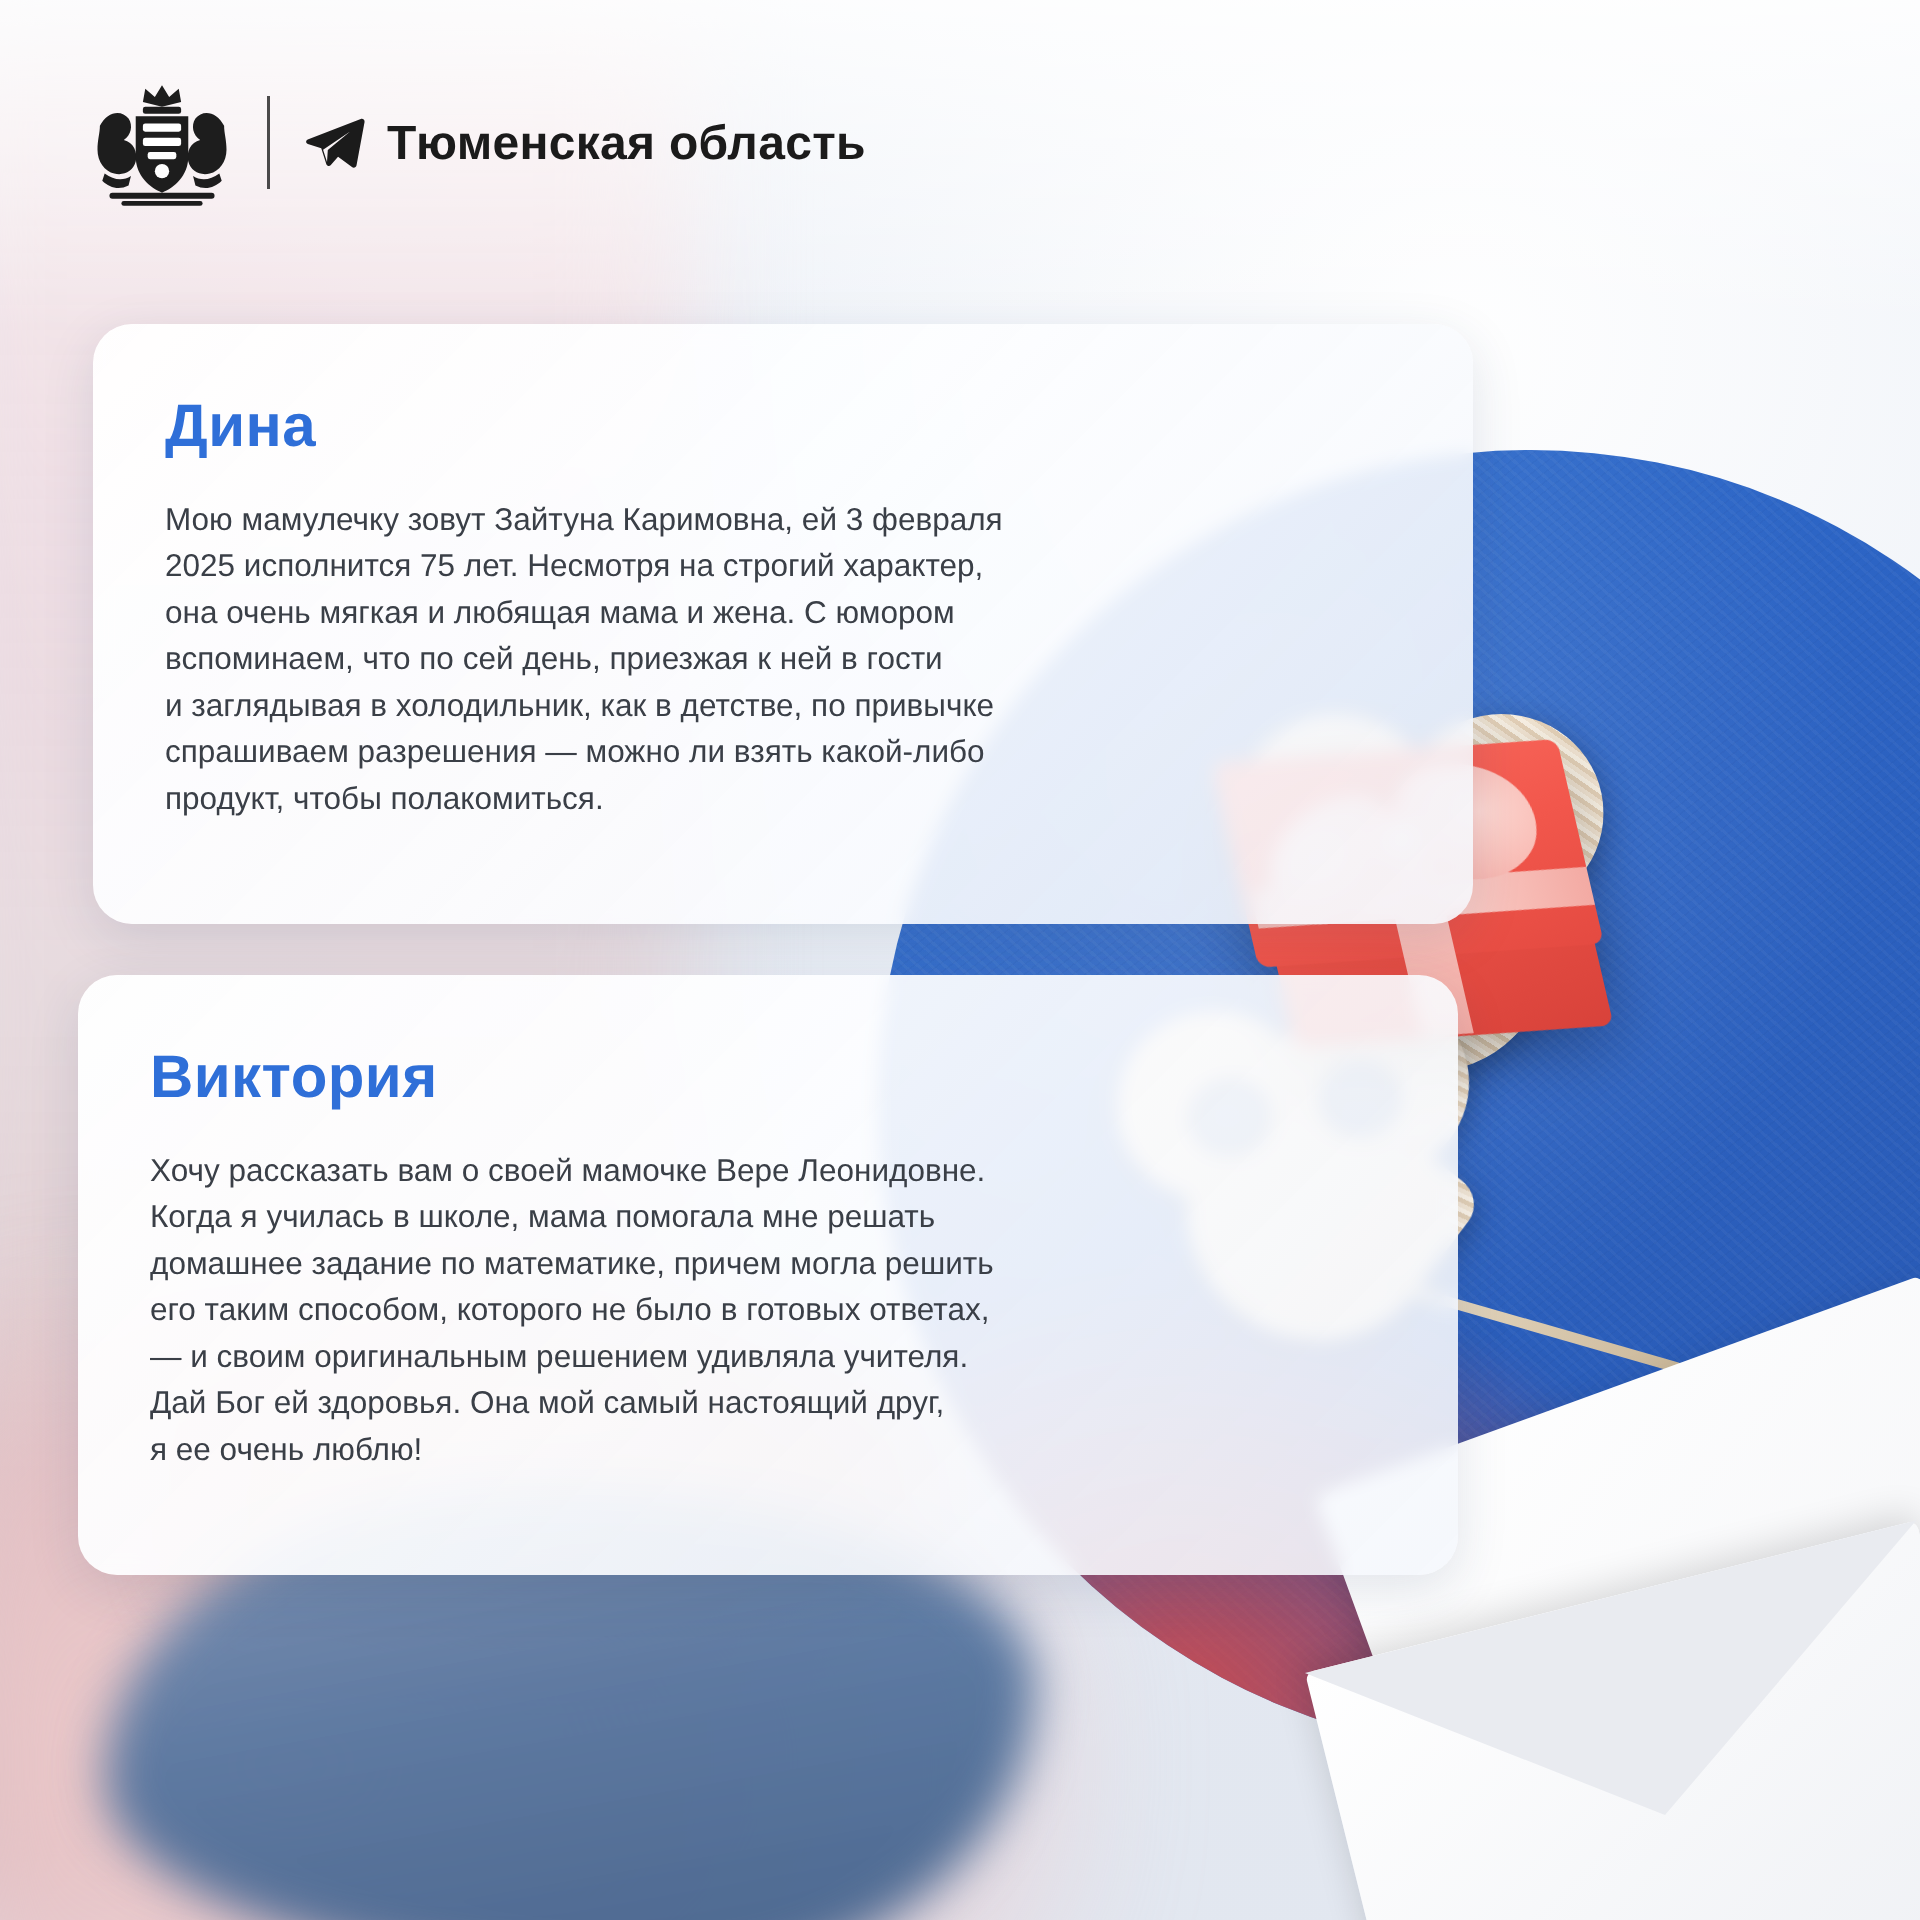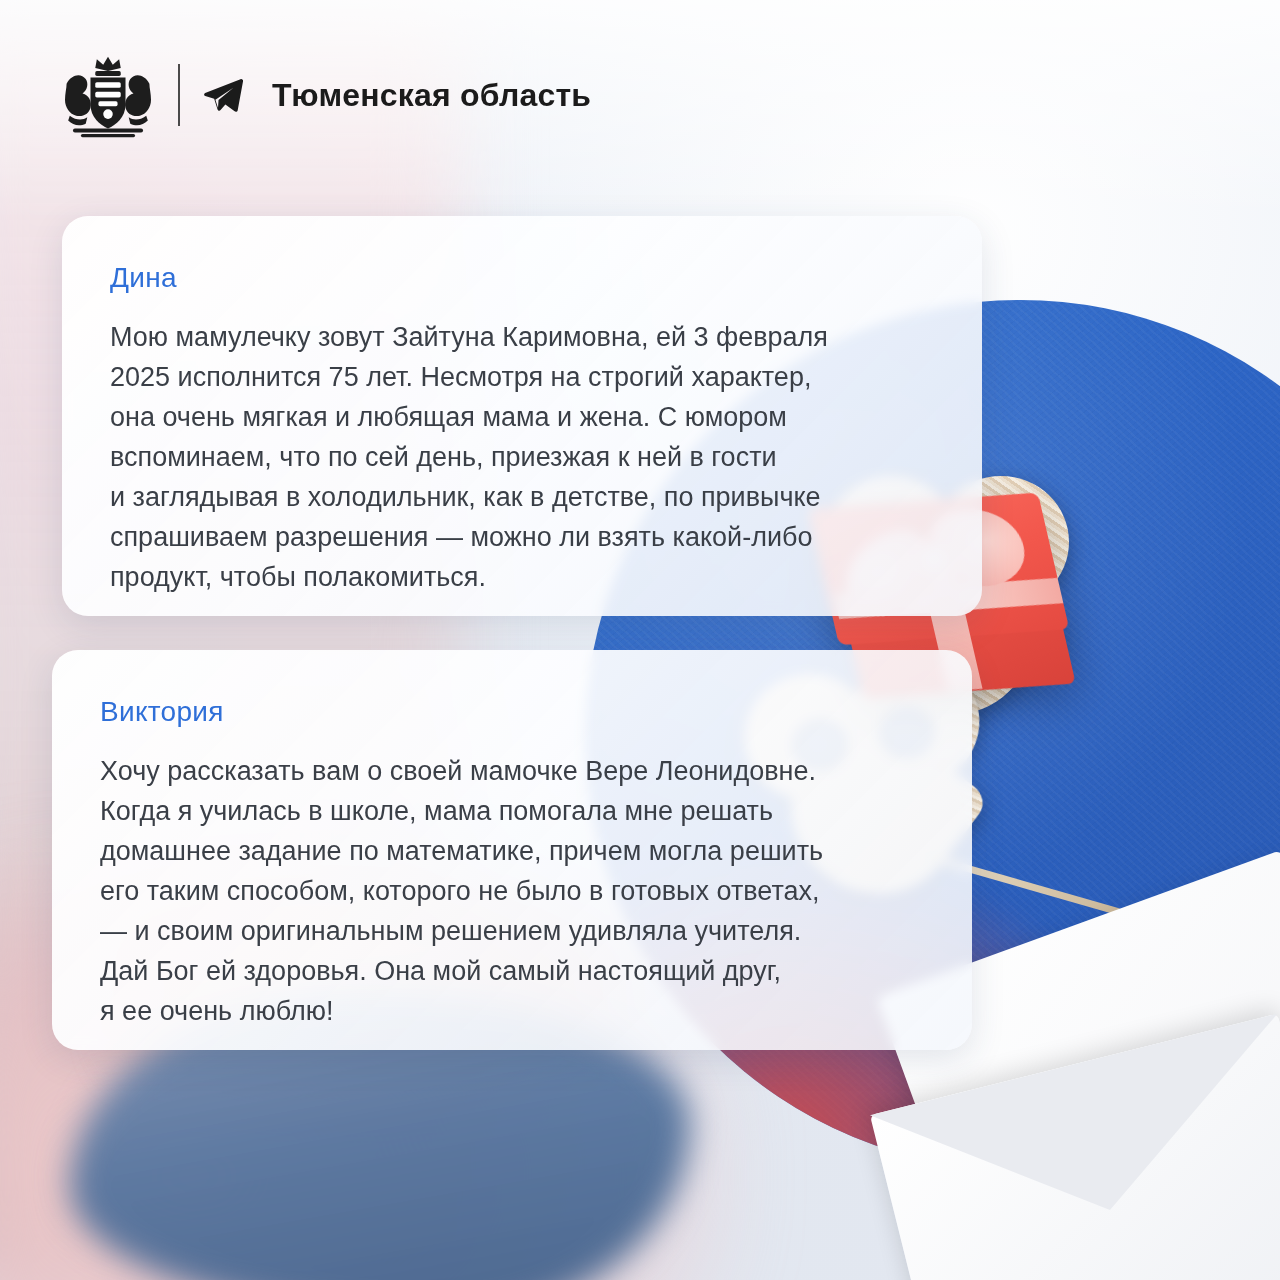--- a/index.html
+++ b/index.html
@@ -228,21 +228,21 @@
     align-items: center;
     gap: 22px;
     z-index: 40;
   }
   .coat { width: 96px; height: 86px; }
   .divider {
     width: 2px; height: 62px;
     background: #2b2b2b;
     opacity: .85;
   }
-  .tg-wrap { display: flex; align-items: center; gap: 28px; }
+  .tg-wrap { display: flex; align-items: center; gap: 14px; }
   .tg-icon { width: 42px; height: 42px; }
   .brand-title {
     font-size: 32px;
     font-weight: 700;
     color: #1b1b1b;
     letter-spacing: .2px;
     white-space: nowrap;
   }
 
   
@@ -252,28 +252,28 @@
     background: linear-gradient(135deg, rgba(255,255,255,0.96) 0%, rgba(252,253,255,0.93) 45%, rgba(244,247,252,0.88) 100%);
     box-shadow: 0 10px 34px rgba(40,60,100,0.13);
     backdrop-filter: blur(6px);
     padding: 46px 52px 44px 48px;
     z-index: 30;
   }
   #card-dina   { left: 62px; top: 216px;  width: 920px; height: 400px; }
   #card-viktor { left: 52px; top: 650px;  width: 920px; height: 400px; }
 
   .card-name {
-    font-size: 28px;
-    font-weight: 400;
+    font-size: 40px;
+    font-weight: 700;
     color: #2f6fd8;
     margin-bottom: 24px;
     letter-spacing: .3px;
   }
   .card-text {
-    font-size: 27px;
+    font-size: 21px;
     line-height: 1.48;
     color: #3a3f47;
     white-space: pre-line;
   }
 </style>
 </head>
 <body>
 
 <div id="poster">
 

